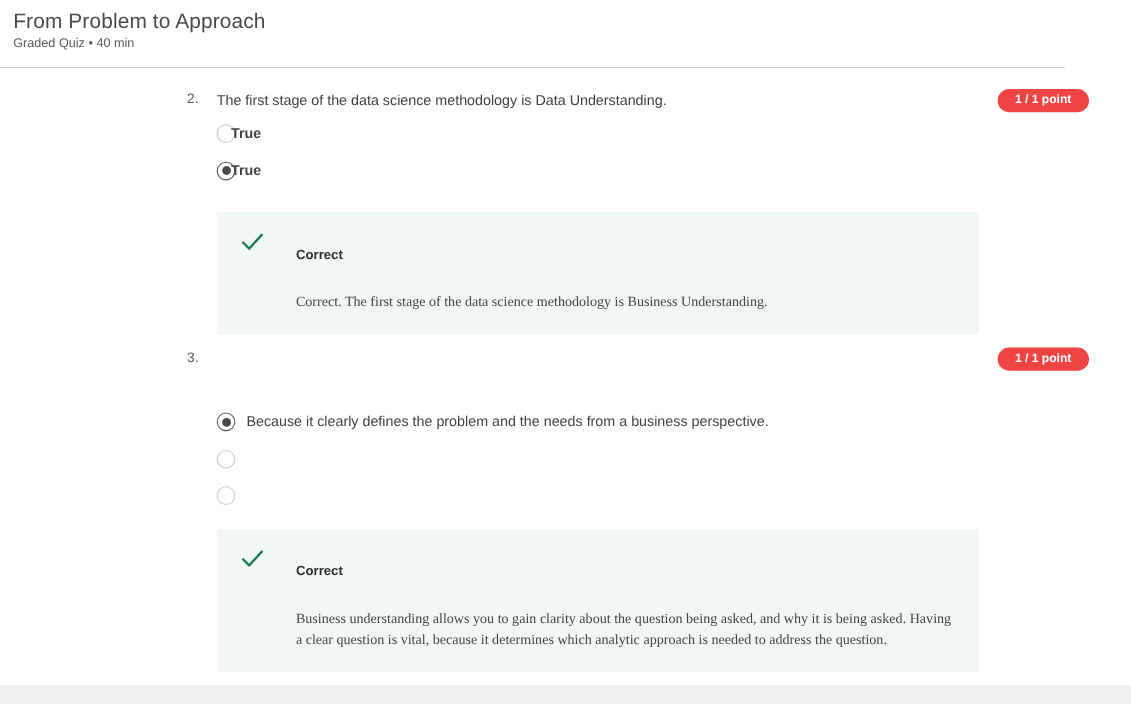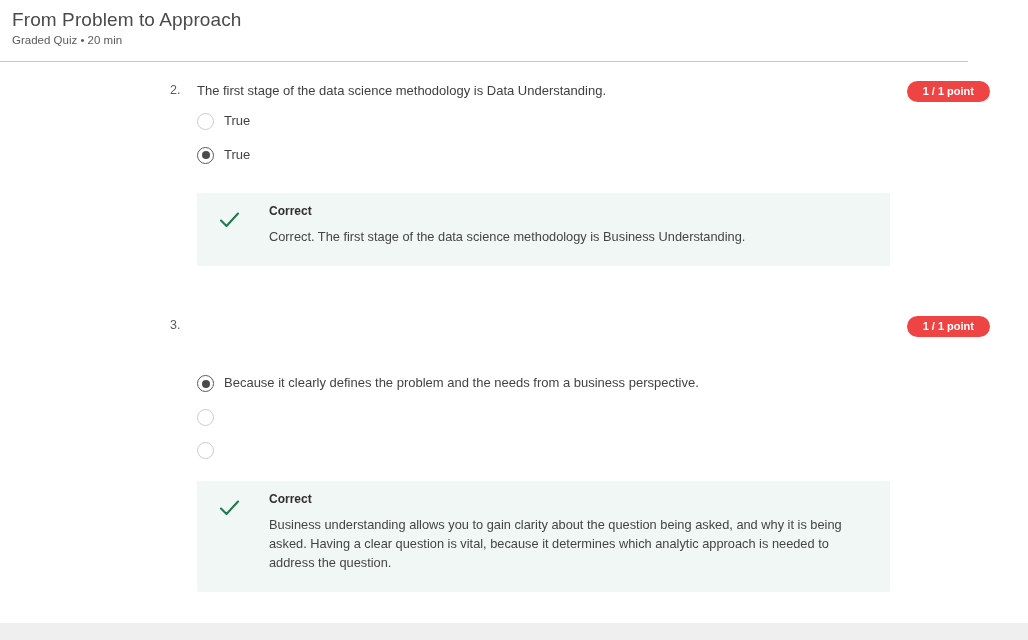--- a/index.html
+++ b/index.html
@@ -140,73 +140,74 @@
   }
   .option-label {
     position: absolute;
     left: 224px;
     top: 4px;
     font-size: 13px;
     color: #434343;
     line-height: 18px;
     white-space: nowrap;
   }
-  .options.tf .option-label { left: 224px; }
+  .options.tf .option-label { left: 210px; font-weight: bold; }
 
   
   .feedback {
     position: absolute;
     left: 197px;
     width: 693px;
     background: #f1f7f5;
     box-sizing: border-box;
-    padding: 10px 22px 20px 22px;
+    padding: 30px 22px 20px 22px;
   }
   .feedback.fb-first { top: 112px; }
   .feedback.fb-second { top: 165px; }
 
   .check-icon {
     position: absolute;
     left: 22px;
     top: 17px;
     width: 21px;
     height: 21px;
   }
   .feedback-head {
     margin-left: 50px;
     font-size: 12px;
     font-weight: bold;
     color: #2f2f2f;
     line-height: 16px;
   }
   .feedback-text {
     margin-left: 50px;
-    margin-top: 8px;
+    margin-top: 26px;
     font-size: 12.8px;
     color: #444444;
     line-height: 19px;
     max-width: 628px;
+    font-family: Liberation Serif, serif;
   }
 
   
   .footer-band {
     position: absolute;
     left: 0;
     top: 623px;
     width: 1028px;
     height: 17px;
     background: #efefef;
   }
 </style>
 </head>
 <body>
 
 <div class="page-header">
   <div class="quiz-title">From Problem to Approach</div>
-  <div class="quiz-subtitle">Graded Quiz • 20 min</div>
+  <div class="quiz-subtitle">Graded Quiz • 40 min</div>
 </div>
 
 <div class="quiz-body">
 
   <div class="question-block q-first">
     <div class="question-head">
       <span class="question-number">2.</span>
       <span class="question-prompt">The first stage of the data science methodology is Data Understanding.</span>
       <span class="points-badge">1 / 1 point</span>
     </div>

